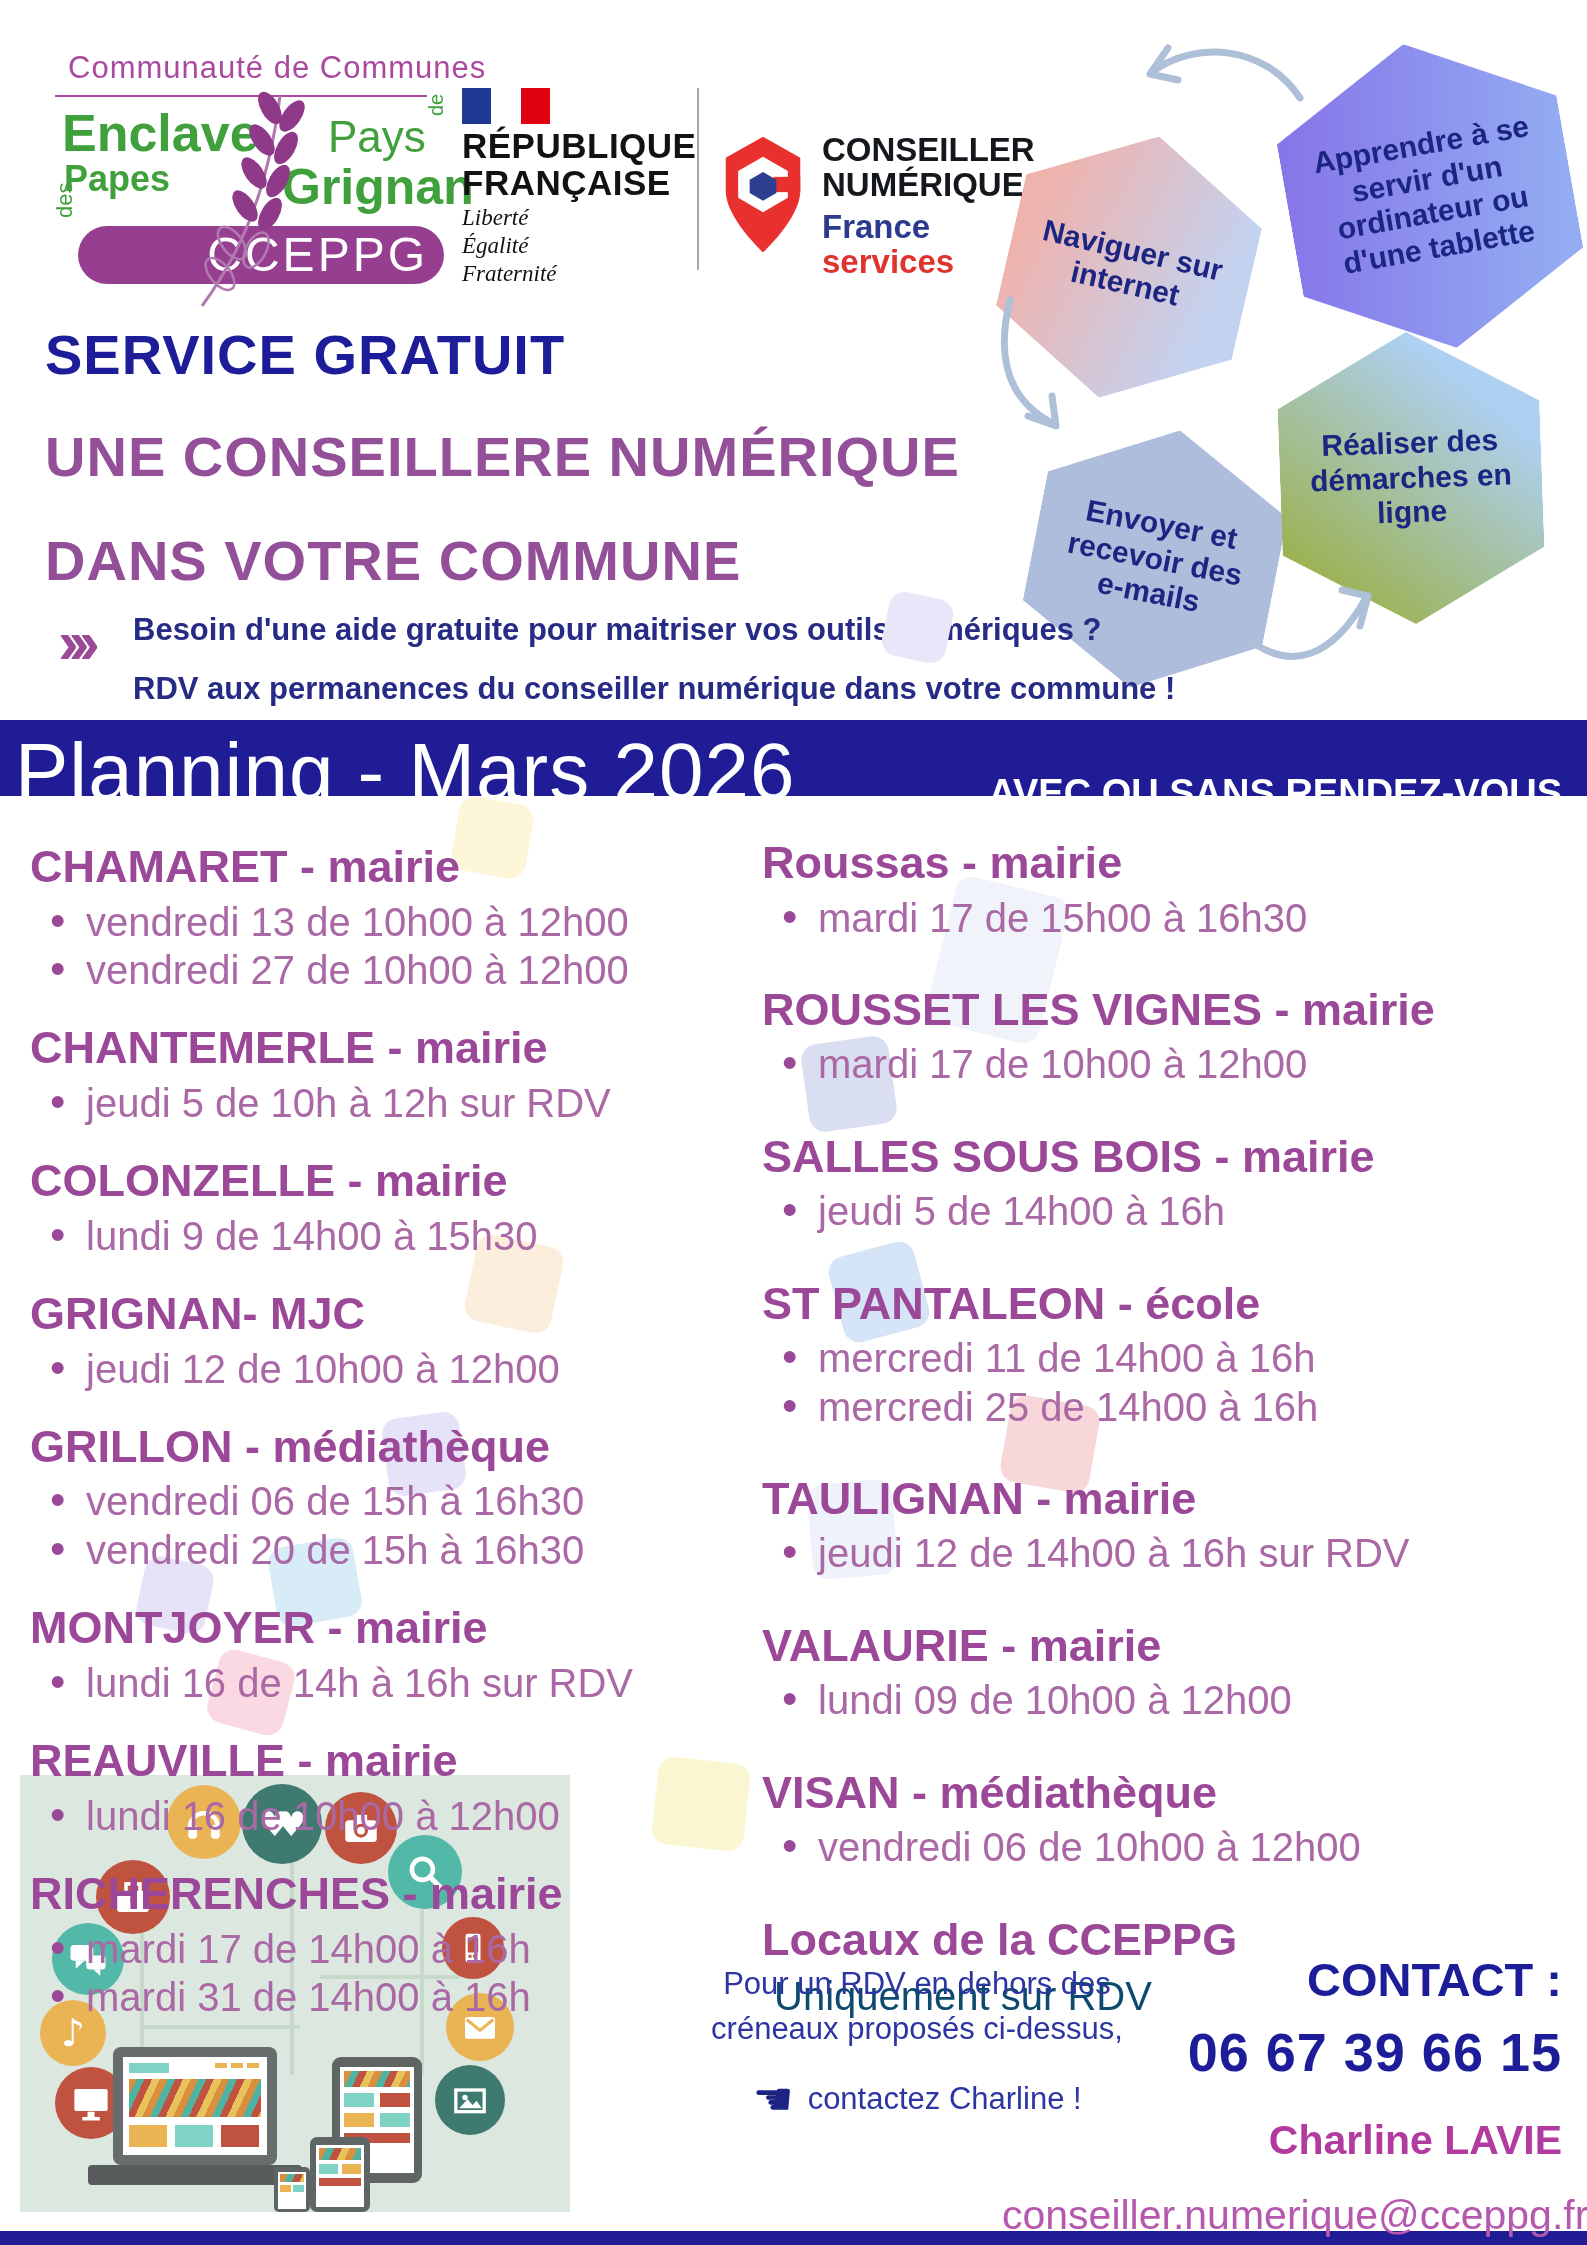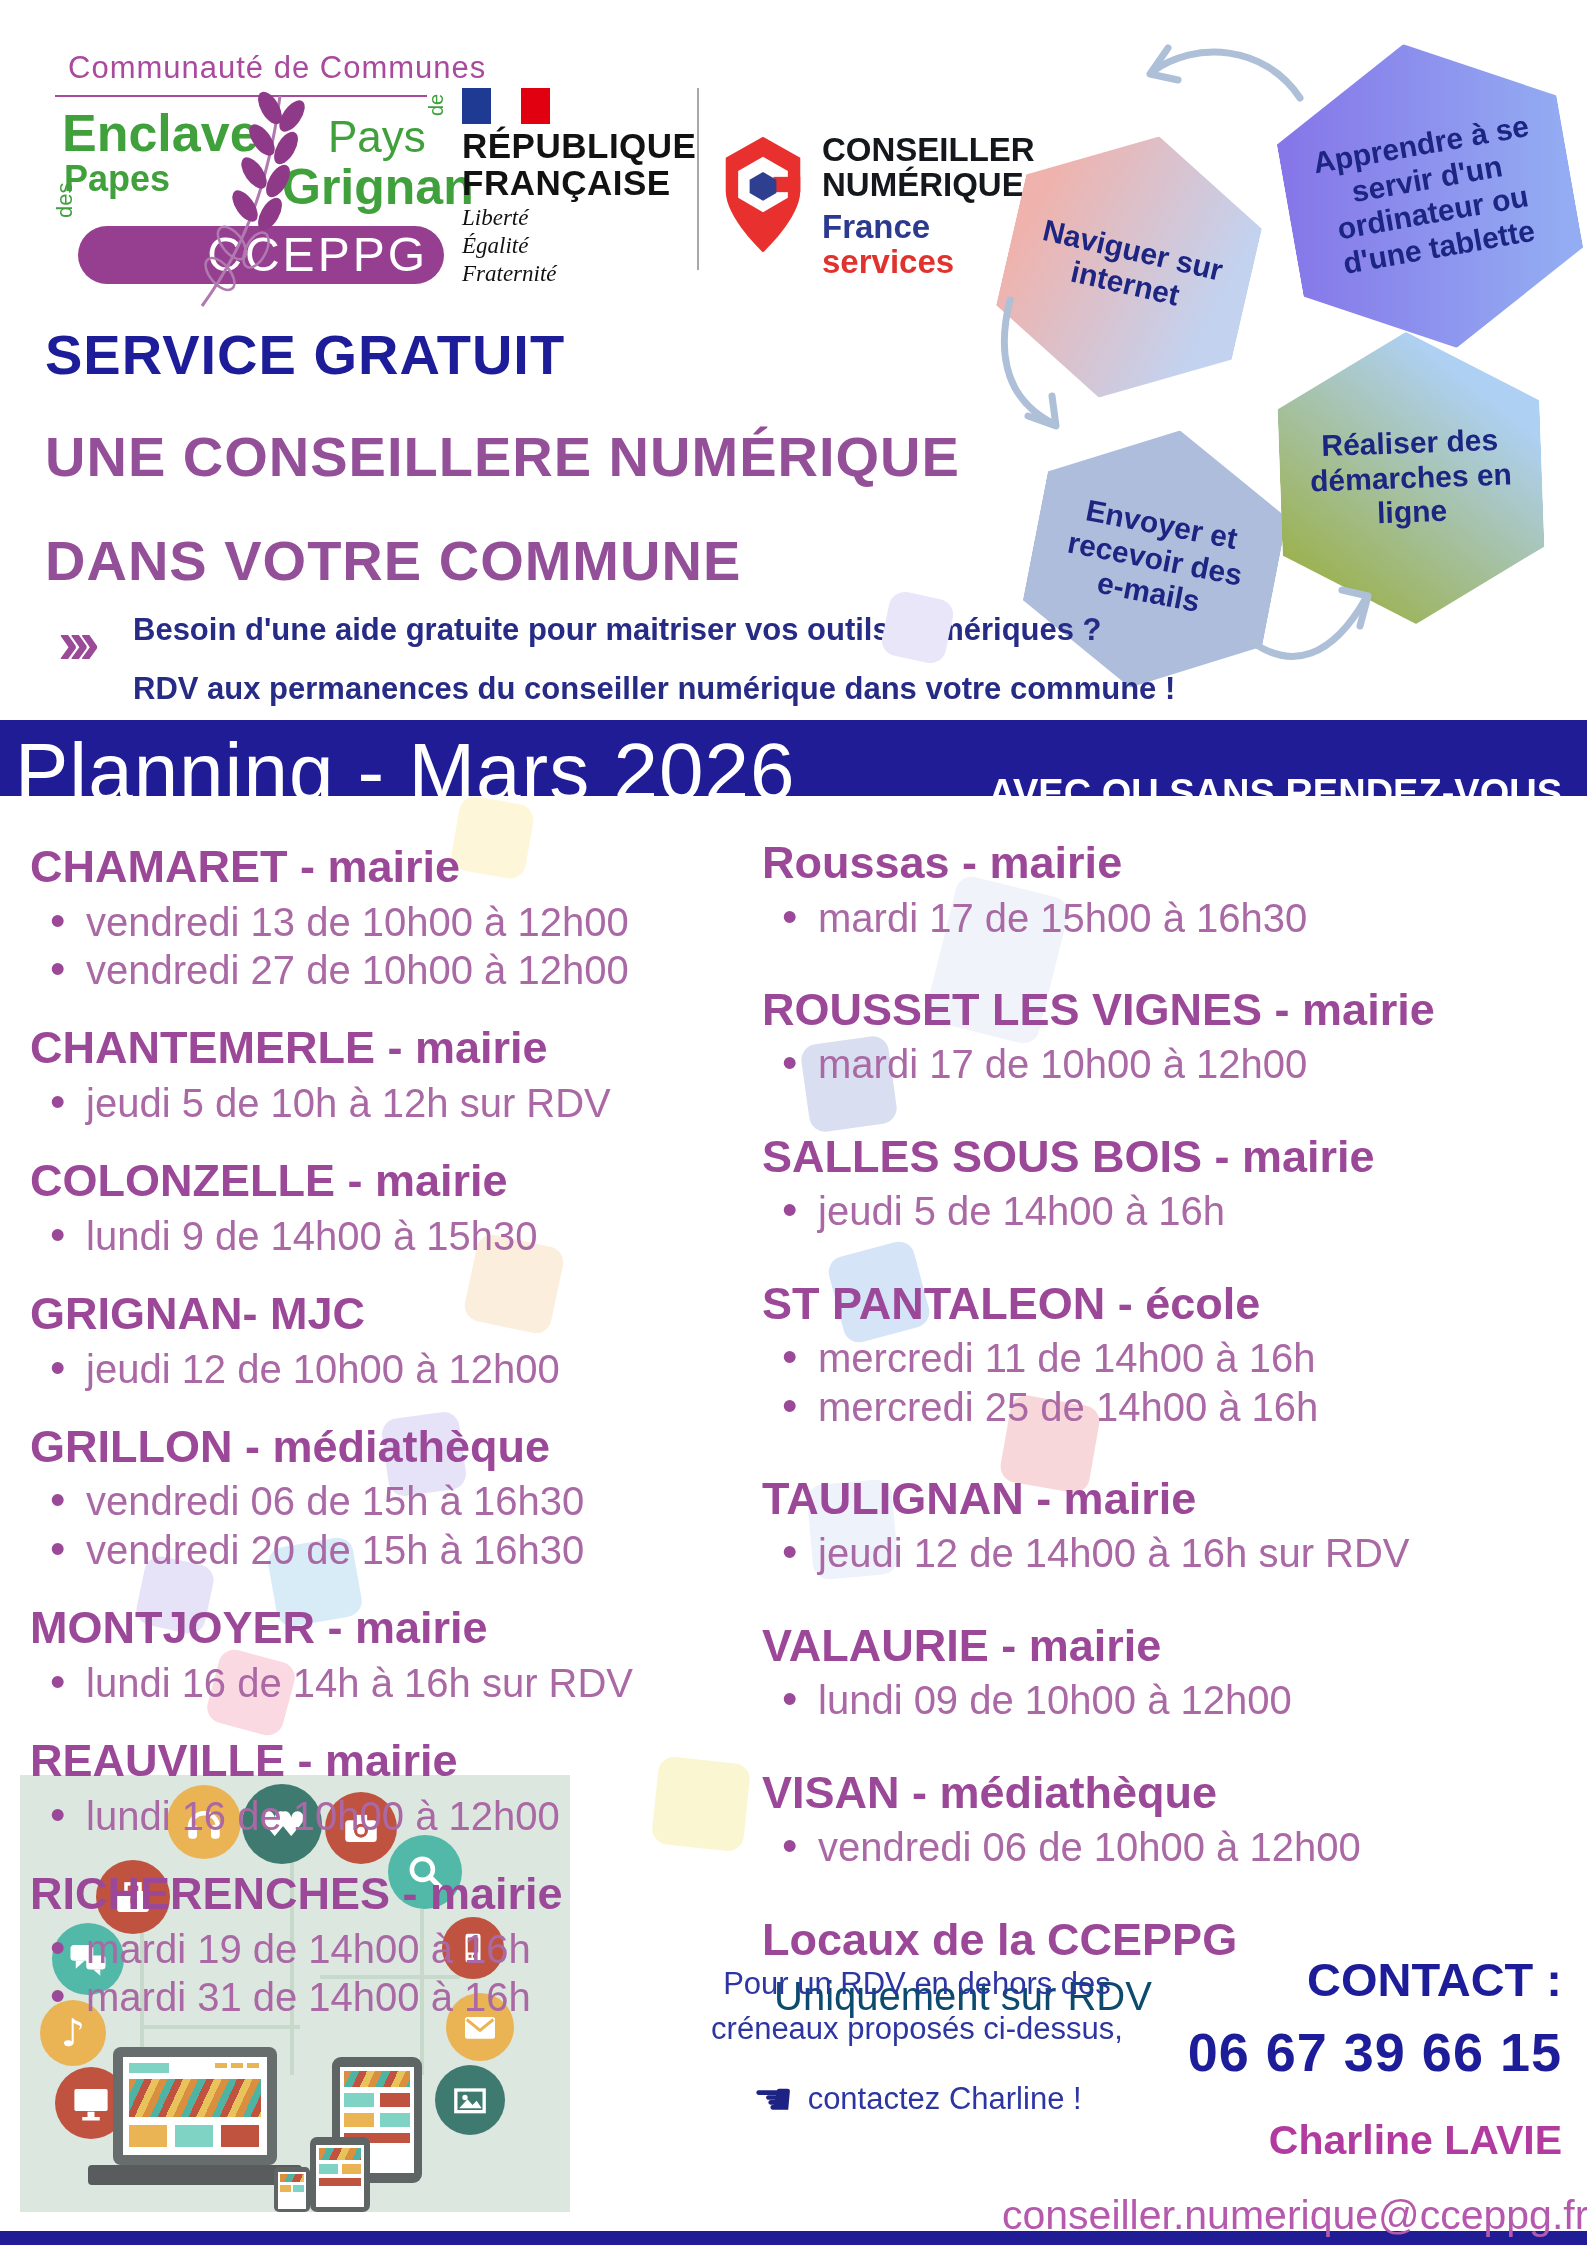--- a/index.html
+++ b/index.html
@@ -358,21 +358,21 @@
       </div>
       <div class="entry">
         <div class="place">REAUVILLE - mairie</div>
         <ul>
           <li>lundi 16 de 10h00 à 12h00</li>
         </ul>
       </div>
       <div class="entry">
         <div class="place">RICHERENCHES - mairie</div>
         <ul>
-          <li>mardi 19 de 14h00 à 16h</li>
+          <li>mardi 17 de 14h00 à 16h</li>
           <li>mardi 31 de 14h00 à 16h</li>
         </ul>
       </div>
     </div>
   <div class="abs col" id="col-right">
       <div class="entry">
         <div class="place">Roussas - mairie</div>
         <ul>
           <li>mardi 17 de 15h00 à 16h30</li>
         </ul>

